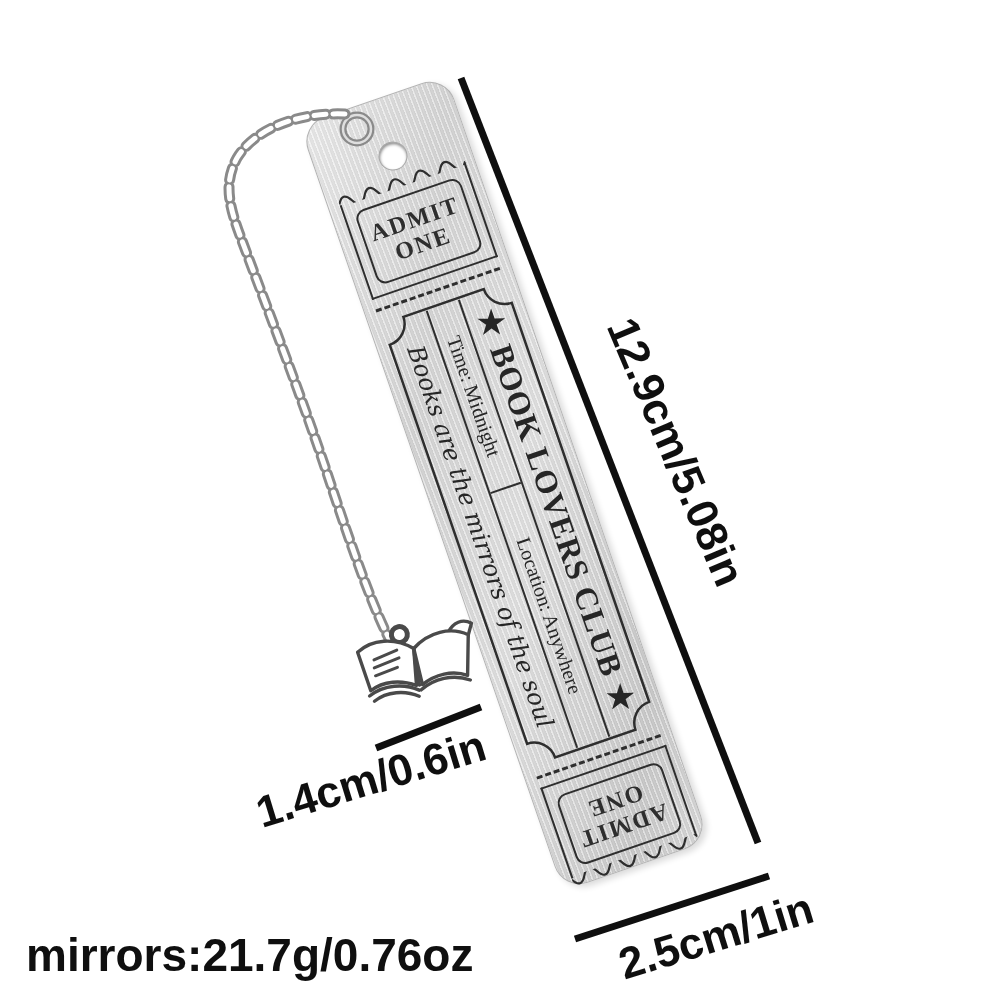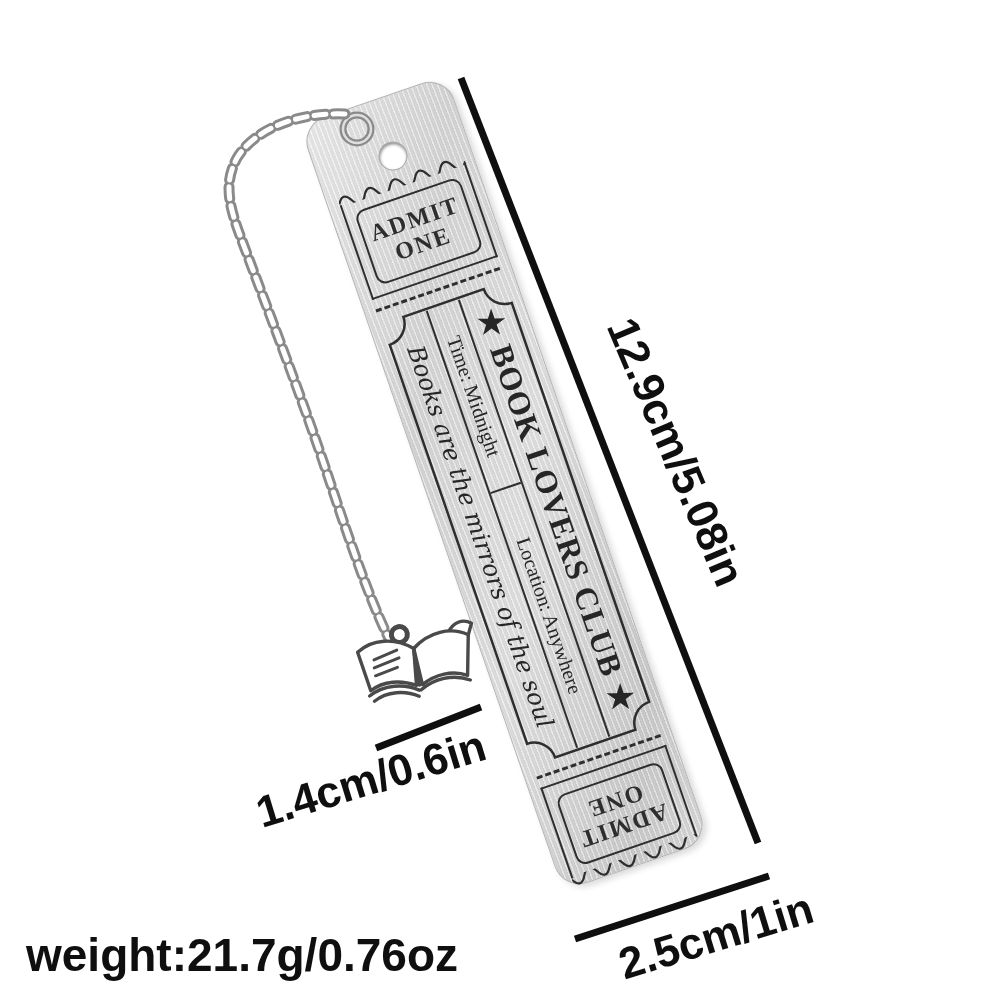--- a/index.html
+++ b/index.html
@@ -158,14 +158,14 @@
     </g>
 
     <line x1="461" y1="78" x2="758" y2="843" stroke="#0f0f0f" stroke-width="7"></line>
     <line x1="575" y1="939" x2="769" y2="876" stroke="#0f0f0f" stroke-width="7"></line>
     <line x1="376" y1="748" x2="481" y2="707" stroke="#0f0f0f" stroke-width="7"></line>
   </svg>
 
   <div class="dim dim-length">12.9cm/5.08in</div>
   <div class="dim dim-charm">1.4cm/0.6in</div>
   <div class="dim dim-width">2.5cm/1in</div>
-  <div class="dim dim-weight">weight:21.7g/0.76oz</div>
+  <div class="dim dim-weight">mirrors:21.7g/0.76oz</div>
 </div>
 
 </body></html>

